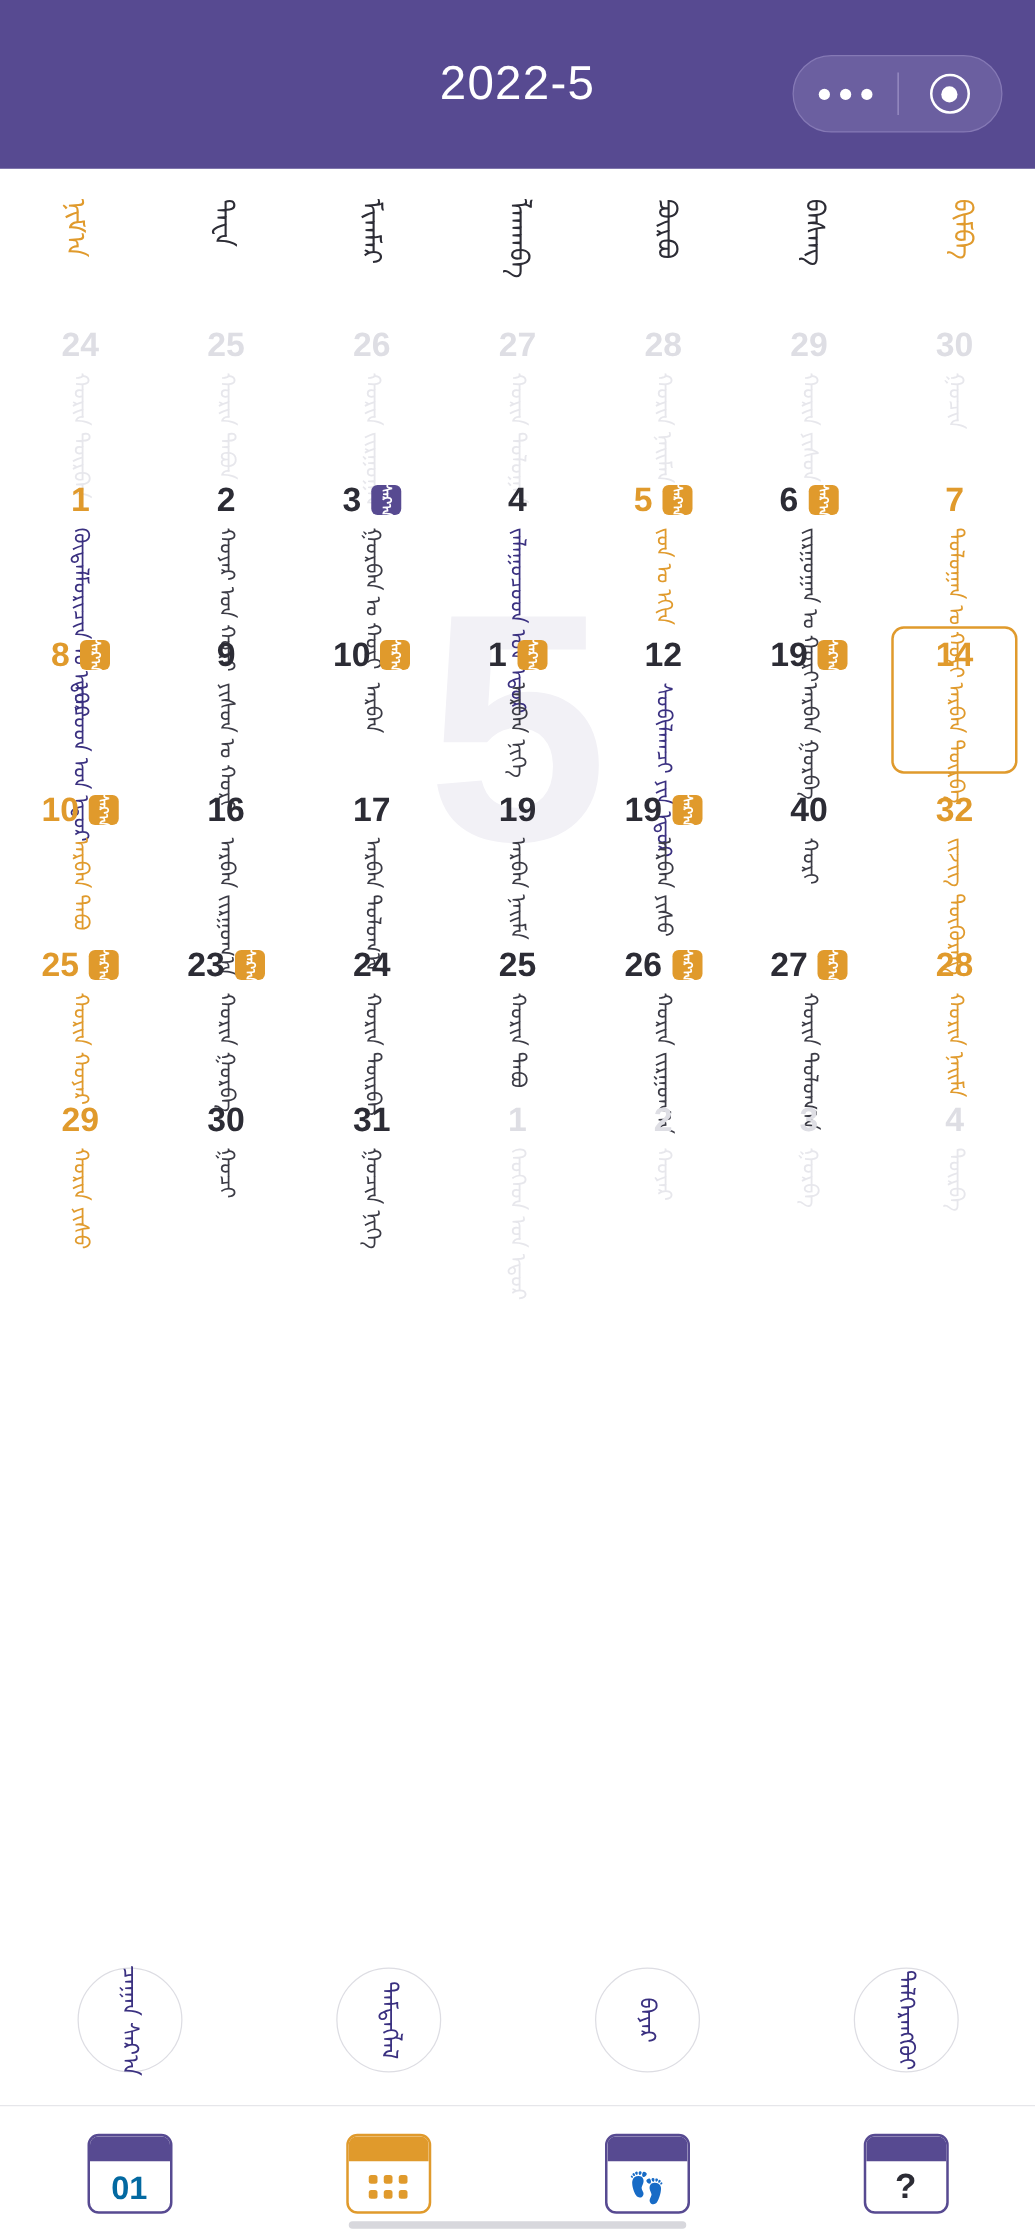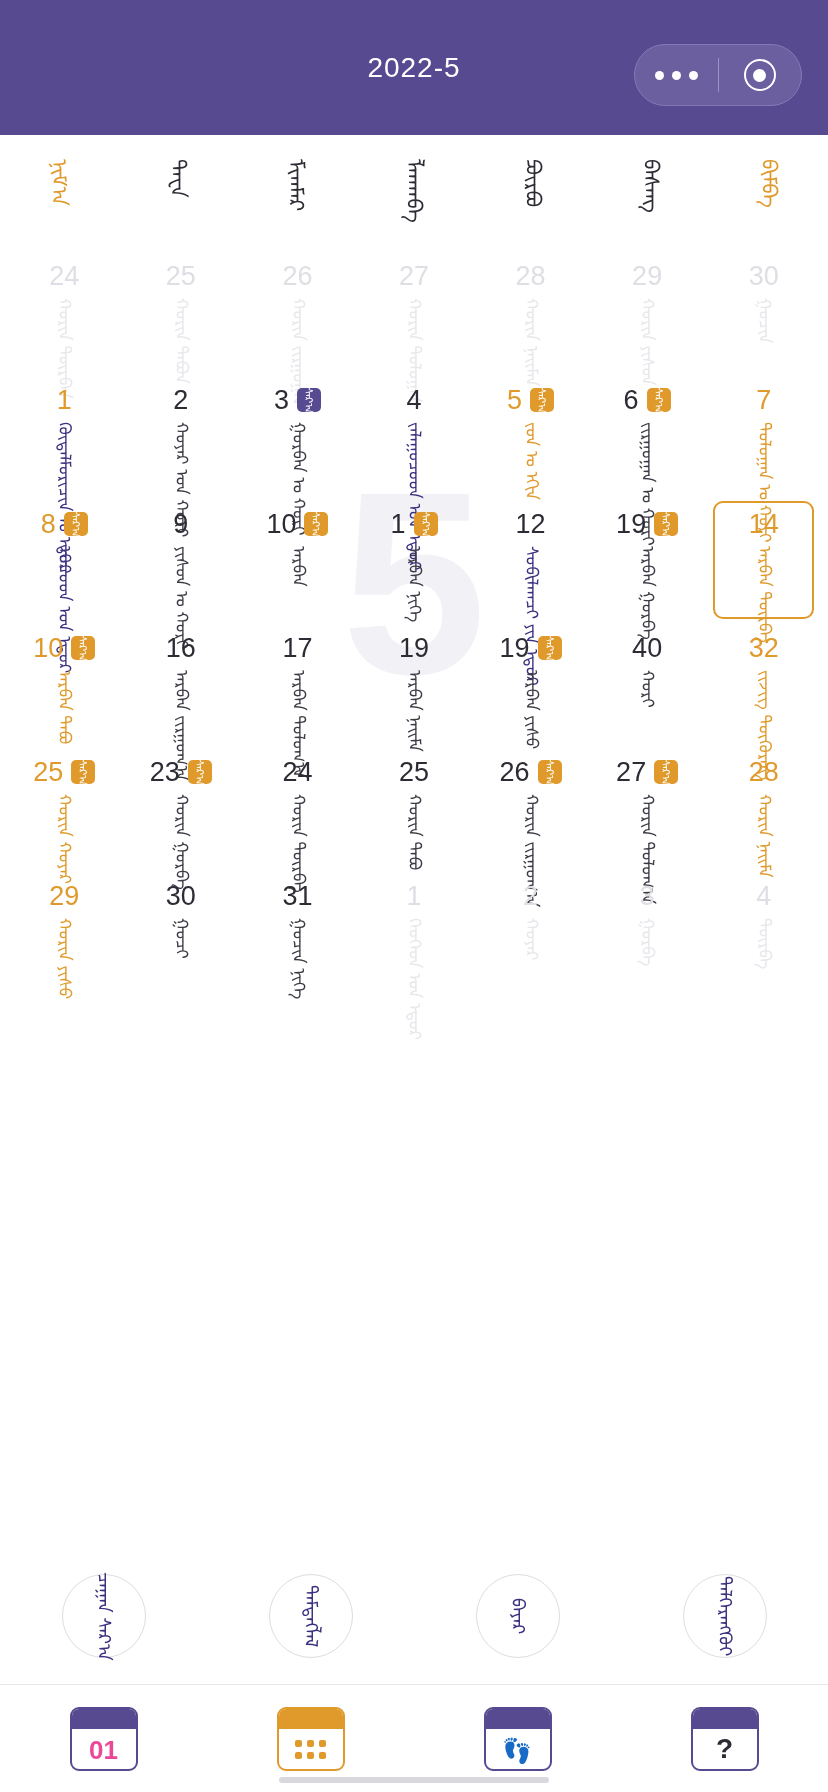--- a/index.html
+++ b/index.html
@@ -24,21 +24,21 @@
     position: relative;
     height: 135px;
     background: #574a91;
     flex: 0 0 135px;
     display: flex;
     align-items: center;
     justify-content: center;
   }
   .header-title {
     color: #ffffff;
-    font-size: 28px;
+    font-size: 38px;
     letter-spacing: 1px;
     font-weight: 400;
   }
   .capsule {
     position: absolute;
     right: 26px;
     top: 44px;
     width: 168px;
     height: 62px;
     border-radius: 31px;
@@ -141,20 +141,21 @@
     flex-direction: column;
     align-items: center;
     padding-top: 6px;
   }
   .cell .numrow {
     display: flex;
     align-items: center;
     justify-content: center;
     gap: 8px;
     height: 34px;
+    font-weight: bold;
   }
   .cell .num {
     font-size: 27px;
     color: #2c2c35;
     line-height: 1;
   }
   .cell.muted .num { color: #dedee4; }
   .cell.accent .num { color: #e09a2c; }
   .badge {
     width: 24px;
@@ -245,21 +246,21 @@
     position: absolute;
     top: 0; left: 0; right: 0;
     height: 20px;
     background: #574a91;
   }
   .tabicon.orange { border-color: #e09a2c; }
   .tabicon.orange .top { background: #e09a2c; }
   .tabicon .body {
     font-size: 26px;
     font-weight: 700;
-    color: #ec4899;
+    color: #0369a1;
     margin-bottom: 6px;
     line-height: 1;
     margin-top: 24px;
   }
   .tabicon .dotgrid {
     display: grid;
     grid-template-columns: repeat(3, 7px);
     gap: 5px;
     margin-bottom: 10px;
   }

